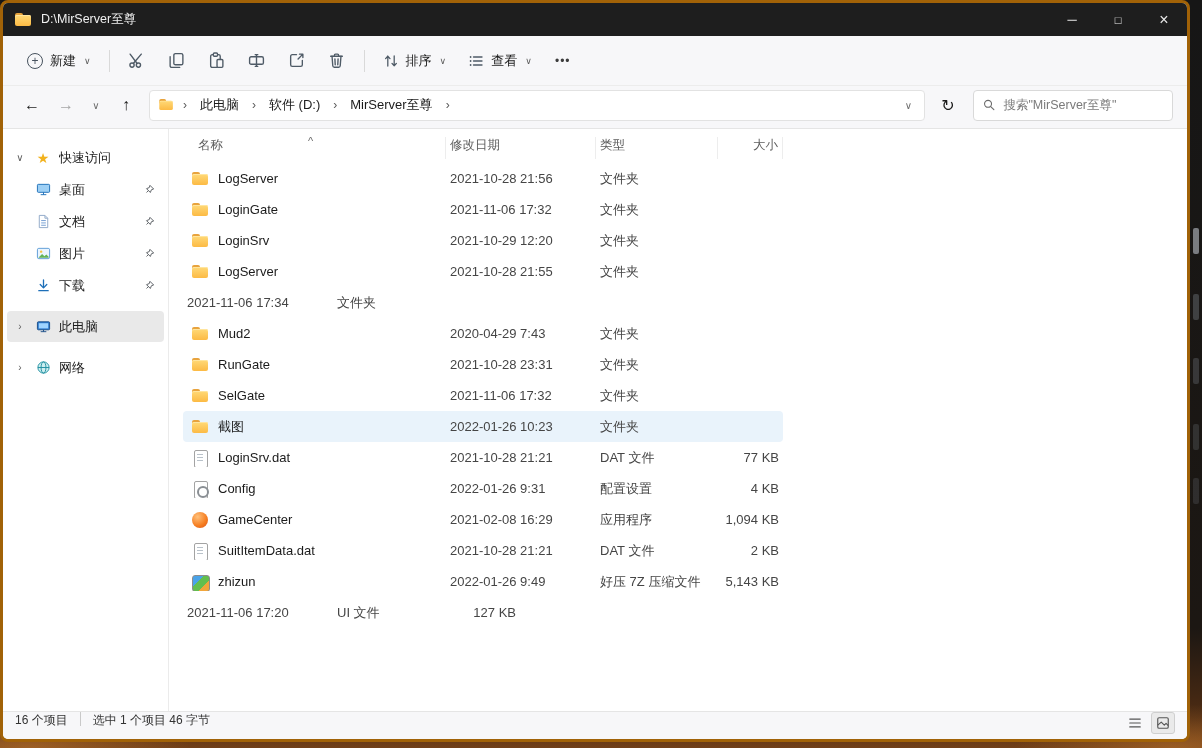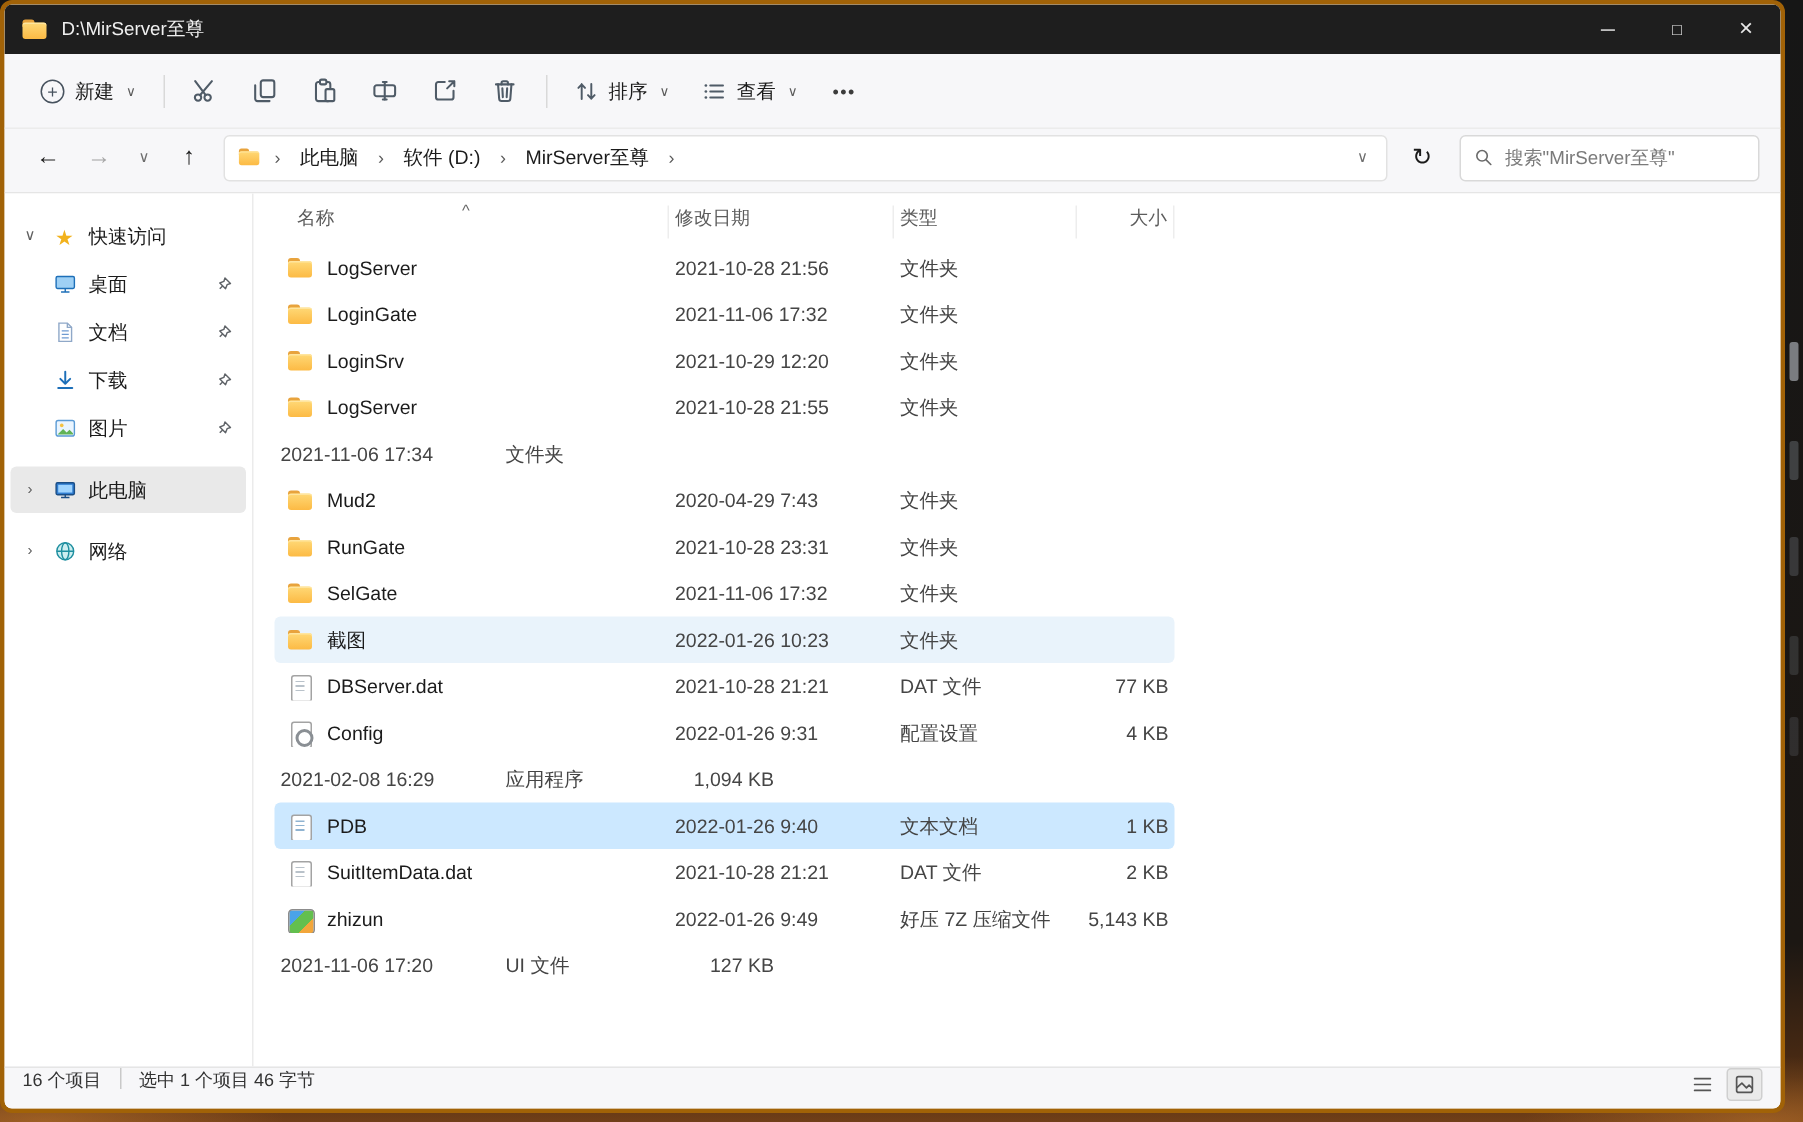--- a/index.html
+++ b/index.html
@@ -292,43 +292,43 @@
         <span class="side-label">文档</span>
         <span class="side-pin">
           <svg width="12" height="12" viewBox="0 0 16 16" fill="none" stroke="#5f6368" stroke-width="1.3" stroke-linejoin="round">
               <path d="M9.3,1.8 L14.2,6.7 L11.2,7.7 L9.8,11.3 L4.7,6.2 L8.3,4.8 Z"></path>
               <line x1="4.7" y1="11.3" x2="7.2" y2="8.8"></line>
             </svg>
         </span>
       </div>
       <div class="side-item child">
         <span class="side-icon">
+          <svg width="15" height="15" viewBox="0 0 16 16">
+              <rect x="1.5" y="2.5" width="13" height="11" rx="1.5" fill="#eaf5ff" stroke="#5b9bd5"></rect>
+              <circle cx="5.5" cy="6" r="1.3" fill="#f5c242"></circle>
+              <path d="M2.5,12.5 L6.5,8.5 L9,11 L11,9 L13.5,11.5 v1 h-11 z" fill="#61b357"></path>
+            </svg>
+        </span>
+        <span class="side-label">图片</span>
+        <span class="side-pin">
+          <svg width="12" height="12" viewBox="0 0 16 16" fill="none" stroke="#5f6368" stroke-width="1.3" stroke-linejoin="round">
+              <path d="M9.3,1.8 L14.2,6.7 L11.2,7.7 L9.8,11.3 L4.7,6.2 L8.3,4.8 Z"></path>
+              <line x1="4.7" y1="11.3" x2="7.2" y2="8.8"></line>
+            </svg>
+        </span>
+      </div>
+      <div class="side-item child">
+        <span class="side-icon">
           <svg width="15" height="15" viewBox="0 0 16 16" fill="none" stroke="#1d6fb8" stroke-width="1.4" stroke-linecap="round" stroke-linejoin="round">
               <path d="M8,2 v8"></path>
               <path d="M4.5,7 L8,10.5 L11.5,7"></path>
               <path d="M3,13.5 h10"></path>
             </svg>
         </span>
         <span class="side-label">下载</span>
-        <span class="side-pin">
-          <svg width="12" height="12" viewBox="0 0 16 16" fill="none" stroke="#5f6368" stroke-width="1.3" stroke-linejoin="round">
-              <path d="M9.3,1.8 L14.2,6.7 L11.2,7.7 L9.8,11.3 L4.7,6.2 L8.3,4.8 Z"></path>
-              <line x1="4.7" y1="11.3" x2="7.2" y2="8.8"></line>
-            </svg>
-        </span>
-      </div>
-      <div class="side-item child">
-        <span class="side-icon">
-          <svg width="15" height="15" viewBox="0 0 16 16">
-              <rect x="1.5" y="2.5" width="13" height="11" rx="1.5" fill="#eaf5ff" stroke="#5b9bd5"></rect>
-              <circle cx="5.5" cy="6" r="1.3" fill="#f5c242"></circle>
-              <path d="M2.5,12.5 L6.5,8.5 L9,11 L11,9 L13.5,11.5 v1 h-11 z" fill="#61b357"></path>
-            </svg>
-        </span>
-        <span class="side-label">图片</span>
         <span class="side-pin">
           <svg width="12" height="12" viewBox="0 0 16 16" fill="none" stroke="#5f6368" stroke-width="1.3" stroke-linejoin="round">
               <path d="M9.3,1.8 L14.2,6.7 L11.2,7.7 L9.8,11.3 L4.7,6.2 L8.3,4.8 Z"></path>
               <line x1="4.7" y1="11.3" x2="7.2" y2="8.8"></line>
             </svg>
         </span>
       </div>
 
       <div class="side-gap"></div>
 
@@ -445,48 +445,43 @@
               <span class="ficon"></span>
               <span>截图</span>
             </span>
           <span class="cell-date">2022-01-26 10:23</span>
           <span class="cell-type">文件夹</span>
           <span class="cell-size"></span>
         </div>
         <div class="row" data-icon="doc">
           <span class="cell-name">
               <span class="ficon"></span>
-              <span>DBServer.dat</span>
+              <span>LoginSrv.dat</span>
             </span>
           <span class="cell-date">2021-10-28 21:21</span>
           <span class="cell-type">DAT 文件</span>
           <span class="cell-size">77 KB</span>
         </div>
         <div class="row" data-icon="config">
           <span class="cell-name">
               <span class="ficon"></span>
               <span>Config</span>
             </span>
           <span class="cell-date">2022-01-26 9:31</span>
           <span class="cell-type">配置设置</span>
           <span class="cell-size">4 KB</span>
         </div>
         <div class="row" data-icon="app">
+          <span class="cell-name">
+              <span class="ficon"></span>
+              <span>GameCenter</span>
+            </span>
           <span class="cell-date">2021-02-08 16:29</span>
           <span class="cell-type">应用程序</span>
           <span class="cell-size">1,094 KB</span>
-        </div>
-        <div class="row" data-icon="text" data-state="selected">
-          <span class="cell-name">
-              <span class="ficon"></span>
-              <span>PDB</span>
-            </span>
-          <span class="cell-date">2022-01-26 9:40</span>
-          <span class="cell-type">文本文档</span>
-          <span class="cell-size">1 KB</span>
         </div>
         <div class="row" data-icon="doc">
           <span class="cell-name">
               <span class="ficon"></span>
               <span>SuitItemData.dat</span>
             </span>
           <span class="cell-date">2021-10-28 21:21</span>
           <span class="cell-type">DAT 文件</span>
           <span class="cell-size">2 KB</span>
         </div>

